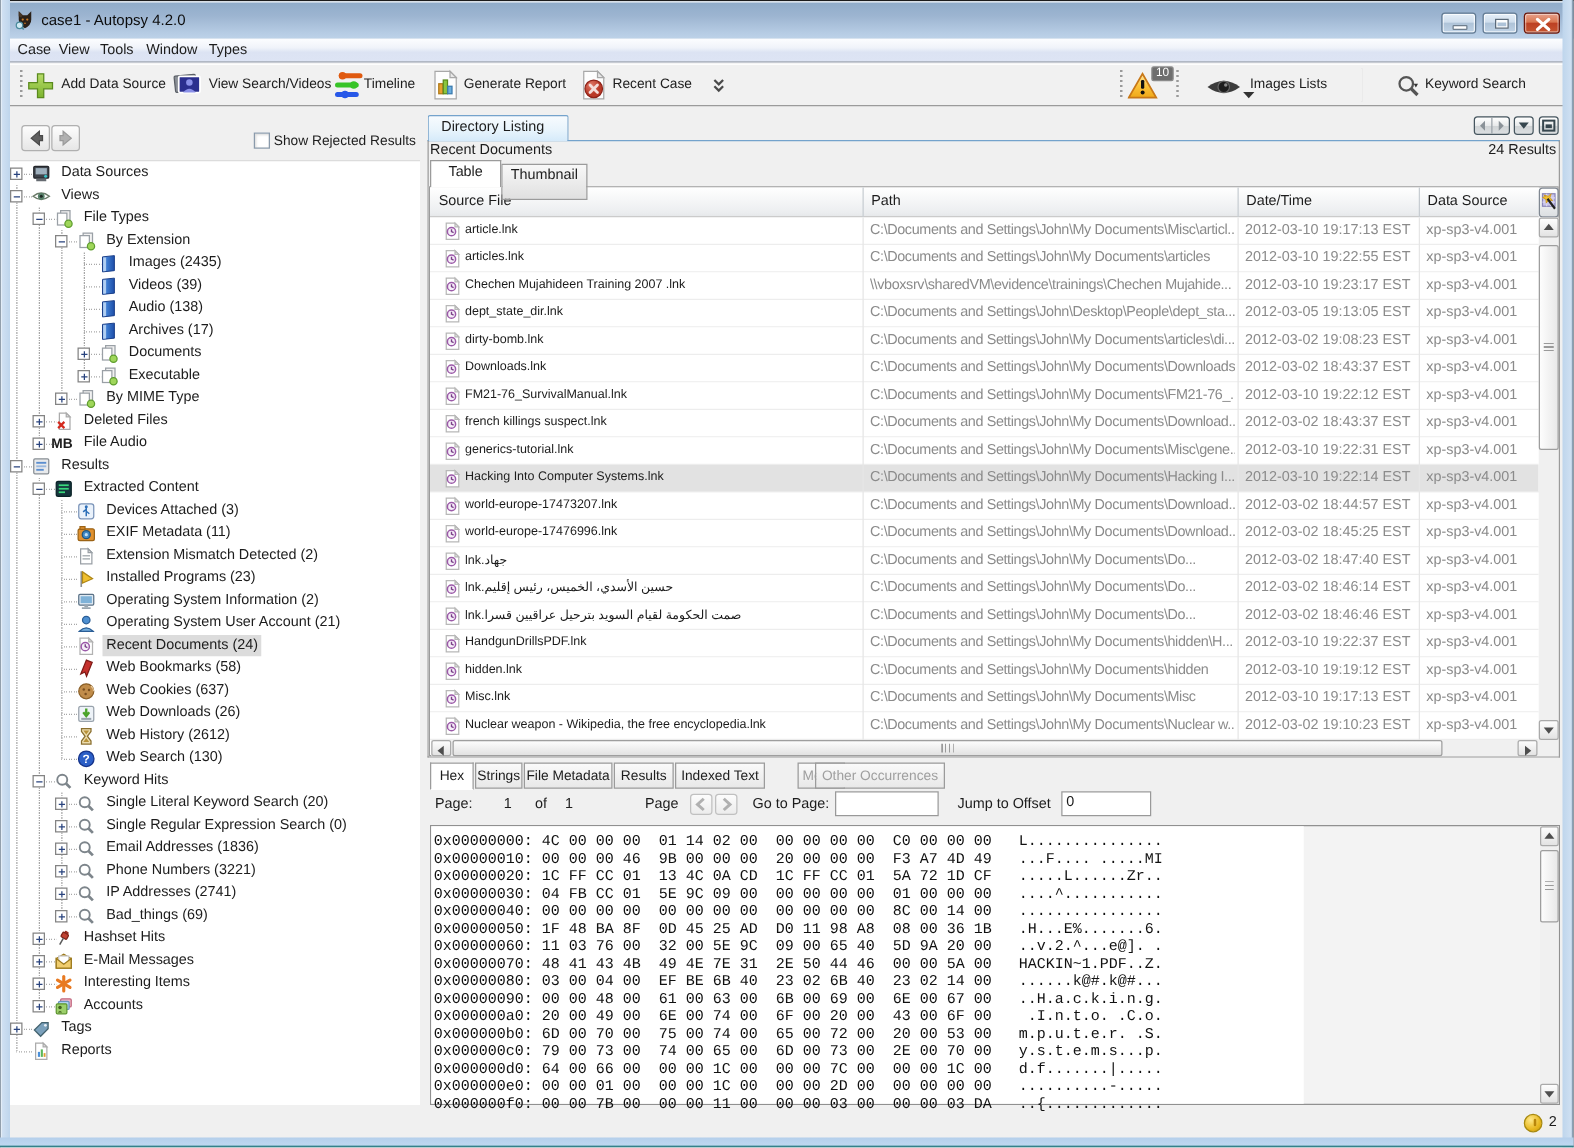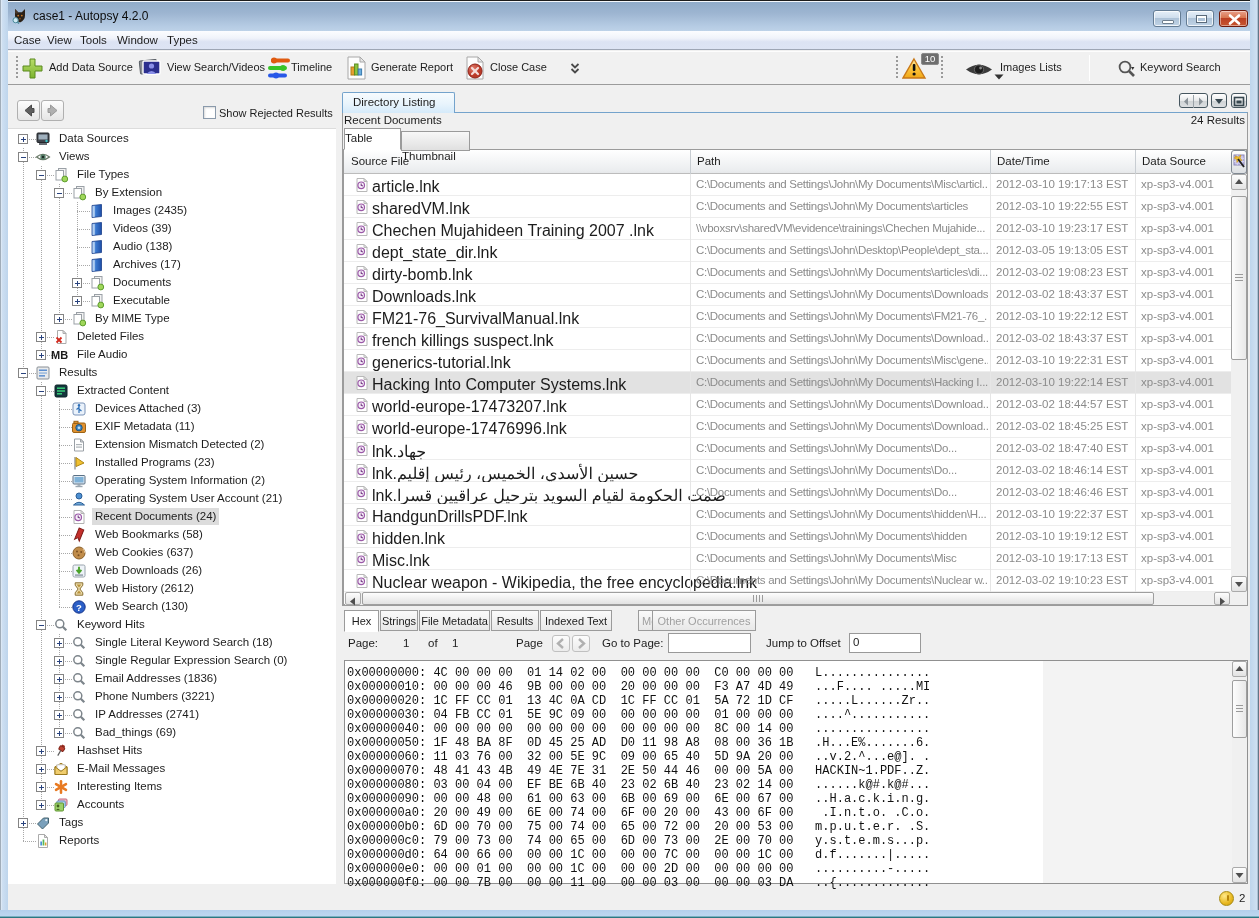--- a/index.html
+++ b/index.html
@@ -62,32 +62,32 @@
 #dirtab { position:absolute; left:342px; top:92px; width:113px; height:21px;
   background:linear-gradient(#f7fbfe 0,#e8f4fc 55%,#d5eafa 100%);
   border:1px solid #74a3cc; border-bottom:none; border-radius:2px 2px 0 0;
   font-size:11.5px; padding:3px 0 0 10px; }
 #rpane { position:absolute; left:342px; top:112px; width:906px; height:494px;
   border:1px solid #9b9b9b; border-top:1px solid #74a3cc; background:#f0f0f0; }
 .minibtn { position:absolute; top:93px; height:15px; border:1px solid #46565f; border-radius:3px;
   background:linear-gradient(#fff 0,#e8eaeb 50%,#d0d4d6 55%,#dcdfe1 100%); }
 #rdlabel { position:absolute; left:344px; top:114px; font-size:11.5px; }
 #rcount { position:absolute; right:14px; top:114px; font-size:11.5px; }
-.vtab { position:absolute; font-size:11.5px; border:1px solid #9b9b9b; }
+.vtab { position:absolute; font-size:11.5px; text-align:center; border:1px solid #9b9b9b; }
 #tbl-tab1 { left:344px; top:128px; width:57px; height:22px; background:#fff; border-bottom:1px solid #fff; padding-top:3px; z-index:3;}
-#tbl-tab2 { left:401px; top:131px; width:69px; height:19px; background:linear-gradient(#f8f8f8,#e0e0e0); padding-top:18px; z-index:2;}
+#tbl-tab2 { left:401px; top:131px; width:69px; height:29px; background:linear-gradient(#f8f8f8,#e0e0e0); padding-top:2px; z-index:2;}
 #tablebox { position:absolute; left:343px; top:149px; width:904px; height:456px; background:#fff; border:1px solid #9b9b9b; }
 #thead { position:absolute; left:344px; top:150px; width:887px; height:24px;
   background:linear-gradient(#ffffff,#eceef0 85%,#e6e8ea); border-bottom:1px solid #bcbcbc; }
 .hsep { position:absolute; top:150px; width:1px; height:24px; background:#c8cdd2; }
 .htext { position:absolute; top:155px; font-size:11.5px; }
 .trow { position:absolute; left:344px; width:887px; height:22px; background:#fff; border-bottom:1px solid #ededed; }
 .rowsel { background:#e2e2e2; }
 .trow .rlic { position:absolute; left:10px; top:3px; }
-.trow .rname { position:absolute; left:28px; top:4px; font-size:16px; white-space:nowrap; }
+.trow .rname { position:absolute; left:28px; top:4px; font-size:10px; white-space:nowrap; }
 .trow .rpath { position:absolute; left:352px; top:4px; width:292px; font-size:11.5px; letter-spacing:-0.3px; color:#8b8b8b; white-space:nowrap; overflow:hidden; }
 .trow .rdt { position:absolute; left:652px; top:4px; font-size:11.5px; color:#8b8b8b; white-space:nowrap; }
 .trow .rds { position:absolute; left:797px; top:4px; font-size:11.5px; color:#8b8b8b; white-space:nowrap; }
 .colline { position:absolute; top:174px; height:418px; width:1px; background:#e6e6e6; z-index:5; }
 
 
 .sbtn { position:absolute; background:linear-gradient(#fdfdfd,#e3e3e3); border:1px solid #aaa; border-radius:2px; }
 .sthumb { position:absolute; background:linear-gradient(90deg,#fdfdfd,#e8e8e8); border:1px solid #9e9e9e; border-radius:2px; }
 .sthumb-h { position:absolute; background:linear-gradient(#fdfdfd,#e2e2e2); border:1px solid #9e9e9e; border-radius:2px; }
 
@@ -206,21 +206,21 @@
         <line x1="11" y1="13" x2="17" y2="19"></line>
         <line x1="17" y1="13" x2="11" y2="19"></line>
       </g>
       <defs>
         <radialGradient id="gred" cx="0.35" cy="0.3">
           <stop offset="0" stop-color="#e07a6a"></stop>
           <stop offset="1" stop-color="#ba3a28"></stop>
         </radialGradient>
       </defs>
     </svg></div>
-<div class="tbtext" style="left:490px">Close Case</div>
+<div class="tbtext" style="left:490px">Recent Case</div>
 <div class="abs" style="left:568px;top:61px"><svg width="14" height="15">
       <g stroke="#4a4a4a" stroke-width="1.8" fill="none">
         <path d="M3.5 3 L7 6.5 L10.5 3"></path>
         <path d="M3.5 8 L7 11.5 L10.5 8"></path>
       </g>
     </svg></div>
 
 <div class="dotsep" style="left:896px"></div>
 <div class="abs" style="left:902px;top:57px"><svg width="40" height="26">
       <path d="M12 2 L23 21 H1 Z" fill="url(#gwarn)" stroke="#c87818" stroke-width="1.4"></path>
@@ -255,21 +255,21 @@
 
 <div class="navbtn" style="left:17px"><svg width="21" height="19">
       <path d="M13.5 4 L7 9.5 L13.5 15 V11.5 H16 V7.5 H13.5 Z" fill="#5f5f5f" stroke="#4a4a4a"></path>
     </svg></div>
 <div class="navbtn" style="left:41px"><svg width="21" height="19">
       <path d="M8.5 4 L15 9.5 L8.5 15 V11.5 H6 V7.5 H8.5 Z" fill="#b0b0b0" stroke="#9a9a9a"></path>
     </svg></div>
 <div id="cbx"></div>
 <div id="cbxlabel">Show Rejected Results</div>
 <div id="treebox"></div>
-<div class="abs" style="left:12px;top:128px;width:328px;height:756px;overflow:hidden">
+<div class="abs" style="left:2px;top:128px;width:328px;height:756px;overflow:hidden">
 <div class="abs" style="left:-8px;top:-128px">
 <div class="dotv" style="left:19px;top:148px;height:693px"></div>
 <div class="dotv" style="left:37px;top:166px;height:189px"></div>
 <div class="dotv" style="left:37px;top:382px;height:423px"></div>
 <div class="dotv" style="left:55px;top:184px;height:135px"></div>
 <div class="dotv" style="left:55px;top:400px;height:207px"></div>
 <div class="dotv" style="left:55px;top:634px;height:99px"></div>
 <div class="dotv" style="left:73px;top:202px;height:99px"></div>
 <div class="doth" style="left:19px;top:139px;width:14px"></div>
 <div class="expander p" style="left:14px;top:134px">
@@ -508,21 +508,21 @@
 <div class="tlabel " style="left:70px;top:616px">Keyword Hits</div>
 <div class="doth" style="left:55px;top:643px;width:14px"></div>
 <div class="expander p" style="left:50px;top:638px">
         <i></i>
         <b></b>
       </div>
 <div class="ticon" style="left:67px;top:635px"><svg width="16" height="16">
           <circle cx="6.8" cy="6.8" r="4" fill="rgba(255,255,255,.6)" stroke="#7d858b" stroke-width="1.5"></circle>
           <line x1="9.8" y1="9.8" x2="13.3" y2="13.3" stroke="#7d858b" stroke-width="2.2"></line>
         </svg></div>
-<div class="tlabel " style="left:88px;top:634px">Single Literal Keyword Search (18)</div>
+<div class="tlabel " style="left:88px;top:634px">Single Literal Keyword Search (20)</div>
 <div class="doth" style="left:55px;top:661px;width:14px"></div>
 <div class="expander p" style="left:50px;top:656px">
         <i></i>
         <b></b>
       </div>
 <div class="ticon" style="left:67px;top:653px"><svg width="16" height="16">
           <circle cx="6.8" cy="6.8" r="4" fill="rgba(255,255,255,.6)" stroke="#7d858b" stroke-width="1.5"></circle>
           <line x1="9.8" y1="9.8" x2="13.3" y2="13.3" stroke="#7d858b" stroke-width="2.2"></line>
         </svg></div>
 <div class="tlabel " style="left:88px;top:652px">Single Regular Expression Search (0)</div>
@@ -679,21 +679,21 @@
 <span class="rdt">2012-03-10 19:17:13 EST</span>
 <span class="rds">xp-sp3-v4.001</span>
 </div>
 <div class="trow" style="top:196px">
 <span class="rlic"><svg width="16" height="16">
             <path d="M3 1.5 h7 l3 3 v10 h-10 Z" fill="#fff" stroke="#b8b8b8"></path>
             <path d="M10 1.5 l3 3 h-3 Z" fill="#ececec" stroke="#b8b8b8"></path>
             <circle cx="7.2" cy="8.3" r="3.3" fill="#f5eef8" stroke="#9b59a8" stroke-width="1.2"></circle>
             <path d="M7.2 6.4 V8.3 L8.9 9.1" stroke="#7a3f88" stroke-width="1.1" fill="none"></path>
           </svg></span>
-<span class="rname">sharedVM.lnk</span>
+<span class="rname">articles.lnk</span>
 <span class="rpath">C:\Documents and Settings\John\My Documents\articles</span>
 <span class="rdt">2012-03-10 19:22:55 EST</span>
 <span class="rds">xp-sp3-v4.001</span>
 </div>
 <div class="trow" style="top:218px">
 <span class="rlic"><svg width="16" height="16">
             <path d="M3 1.5 h7 l3 3 v10 h-10 Z" fill="#fff" stroke="#b8b8b8"></path>
             <path d="M10 1.5 l3 3 h-3 Z" fill="#ececec" stroke="#b8b8b8"></path>
             <circle cx="7.2" cy="8.3" r="3.3" fill="#f5eef8" stroke="#9b59a8" stroke-width="1.2"></circle>
             <path d="M7.2 6.4 V8.3 L8.9 9.1" stroke="#7a3f88" stroke-width="1.1" fill="none"></path>

